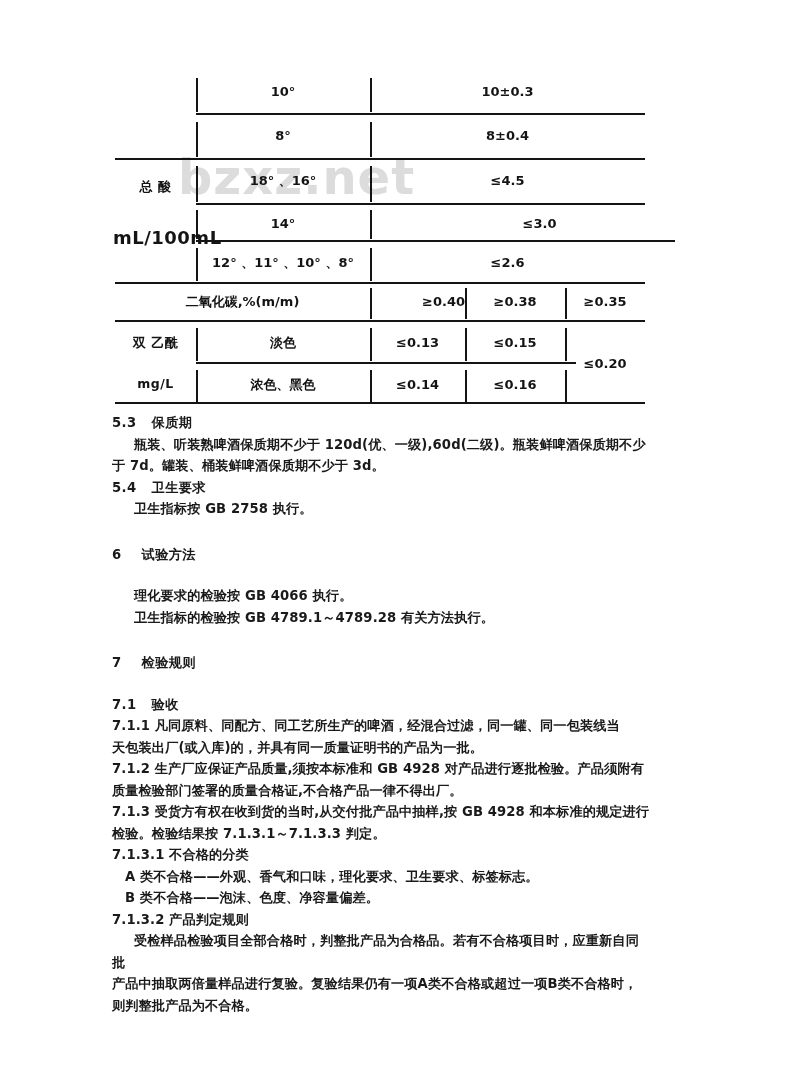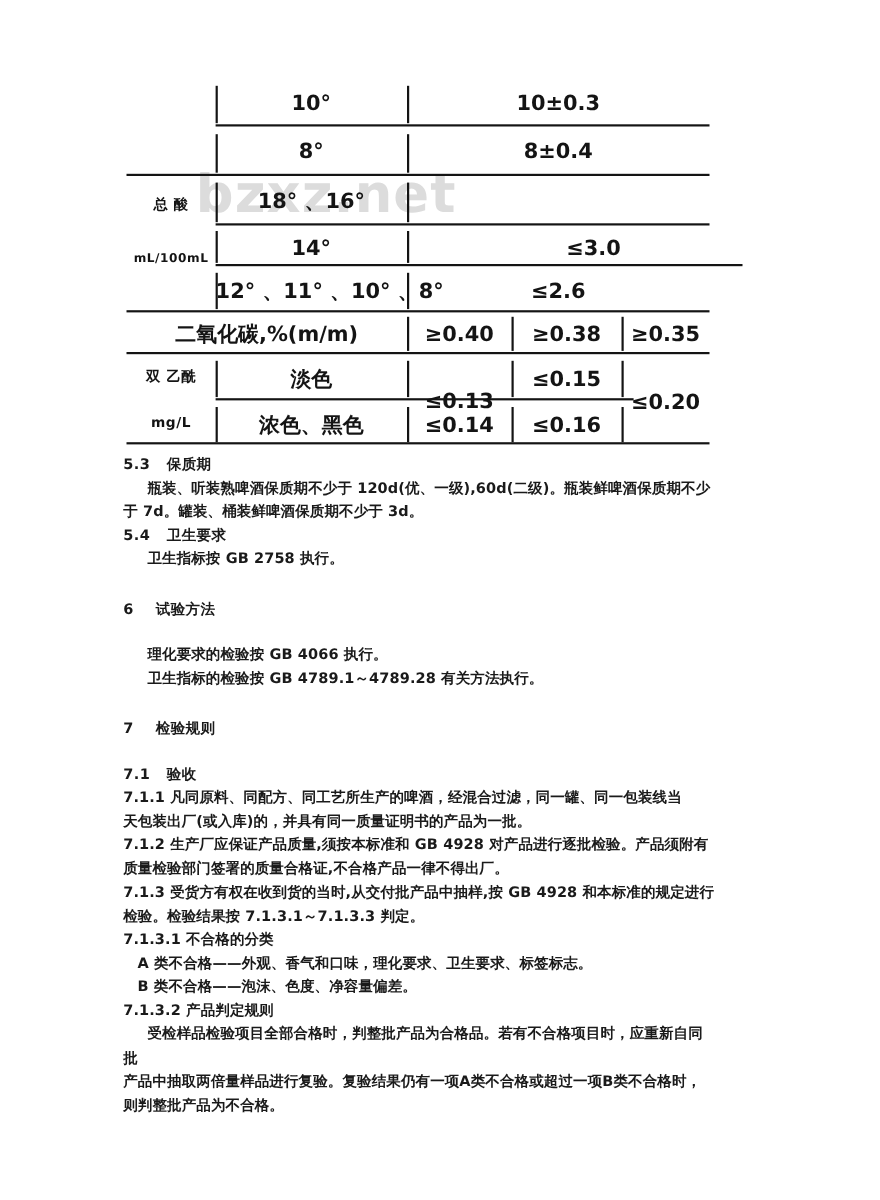--- a/index.html
+++ b/index.html
@@ -60,21 +60,21 @@
   .cell {
     position: absolute;
     font-family: "DejaVu Sans", "Liberation Sans", sans-serif;
     font-size: 12.5px;
     font-weight: bold;
     color: #141414;
     text-align: center;
     white-space: nowrap;
     line-height: 1;
   }
-  .cell.sz13 { font-size: 19px; }
+  .cell.sz13 { font-size: 13px; }
   .cell.lbl { font-size: 13px; letter-spacing: 0.5px; }
 
   
   #body-text {
     position: absolute;
     left: 112px;
     top: 412px;
     width: 580px;
     z-index: 2;
   }
@@ -137,36 +137,37 @@
     <div class="vseg" style="left:565px; top:370px; height:32px;"></div>
 
     <div class="cell sz13" style="left:196px; top:85px; width:174px;">10°</div>
     <div class="cell sz13" style="left:196px; top:129px; width:174px;">8°</div>
     <div class="cell sz13" style="left:196px; top:174px; width:174px;">18° 、16°</div>
     <div class="cell sz13" style="left:196px; top:217px; width:174px;">14°</div>
     <div class="cell sz13" style="left:196px; top:256px; width:174px;">12° 、11° 、10° 、8°</div>
 
     <div class="cell sz13" style="left:370px; top:85px; width:275px;">10±0.3</div>
     <div class="cell sz13" style="left:370px; top:129px; width:275px;">8±0.4</div>
+    <div class="cell sz13" style="left:370px; top:174px; width:275px;">≤4.5</div>
     <div class="cell sz13" style="left:370px; top:217px; width:275px;padding-left:32px;">≤3.0</div>
     <div class="cell sz13" style="left:370px; top:256px; width:275px;">≤2.6</div>
 
     <div class="cell lbl" style="left:115px; top:180px; width:81px;">总   酸</div>
-    <div class="cell lbl" style="left:113px; top:229px; width:85px; font-size:11px;">mL/100mL</div>
+    <div class="cell lbl" style="left:113px; top:229px; width:85px; font-size:18px;">mL/100mL</div>
 
     <div class="cell sz13" style="left:115px; top:295px; width:255px;">二氧化碳,%(m/m)</div>
-    <div class="cell sz13" style="left:370px; top:295px; width:95px;">≥0.40</div>
+    <div class="cell sz13" style="left:370px; top:295px; width:95px;padding-left:26px;">≥0.40</div>
     <div class="cell sz13" style="left:465px; top:295px; width:100px;">≥0.38</div>
     <div class="cell sz13" style="left:565px; top:295px; width:80px;">≥0.35</div>
 
     <div class="cell lbl" style="left:115px; top:336px; width:81px;">双 乙酰</div>
     <div class="cell lbl" style="left:115px; top:378px; width:81px; font-size:12.5px;">mg/L</div>
 
     <div class="cell sz13" style="left:196px; top:336px; width:174px;">淡色</div>
-    <div class="cell sz13" style="left:370px; top:336px; width:95px;margin-top:20px;">≤0.13</div>
+    <div class="cell sz13" style="left:370px; top:336px; width:95px;">≤0.13</div>
     <div class="cell sz13" style="left:465px; top:336px; width:100px;">≤0.15</div>
 
     <div class="cell sz13" style="left:196px; top:378px; width:174px;">浓色、黑色</div>
     <div class="cell sz13" style="left:370px; top:378px; width:95px;">≤0.14</div>
     <div class="cell sz13" style="left:465px; top:378px; width:100px;">≤0.16</div>
 
     <div class="cell sz13" style="left:565px; top:357px; width:80px;">≤0.20</div>
   </div>
 
   <div id="body-text">

